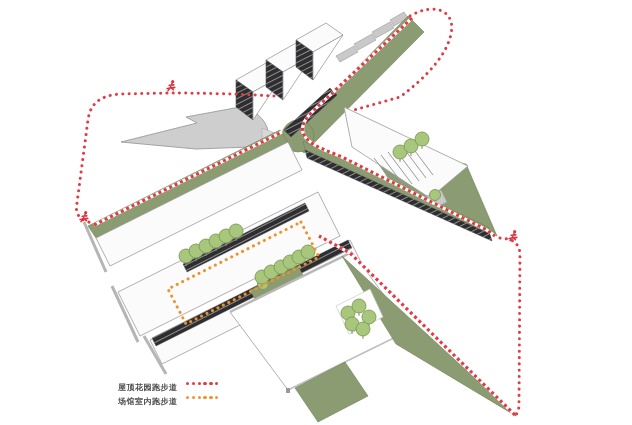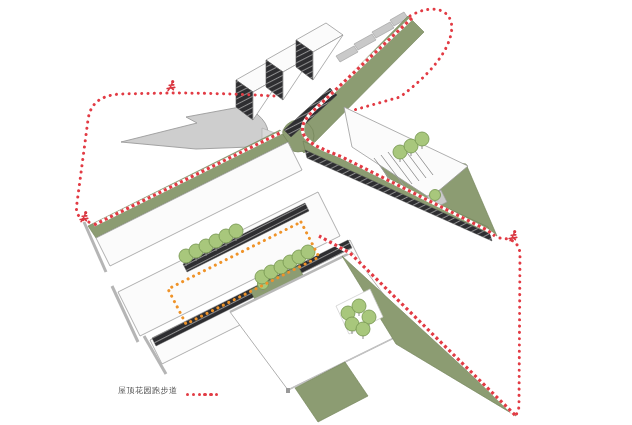--- a/index.html
+++ b/index.html
@@ -2,21 +2,21 @@
 <html><head>
 <meta charset="utf-8">
 <style>
   html,body{margin:0;padding:0;background:#ffffff;}
   .stage{position:relative;width:632px;height:425px;background:#fff;overflow:hidden;
          font-family:"DejaVu Sans","Liberation Sans",sans-serif;}
   .stage svg{position:absolute;left:0;top:0;}
 
   
   .legend{position:absolute;left:118px;top:382px;font-size:8px;color:#4d4d4d;}
-  .legend-row{display:flex;align-items:flex-end;height:14px;white-space:nowrap;}
+  .legend-row{display:flex;align-items:flex-start;height:14px;white-space:nowrap;font-weight:bold;}
   .legend-label{letter-spacing:0.5px;width:60px;}
   .dots{display:inline-flex;align-items:center;margin-left:8px;}
   .dots i{display:inline-block;width:3.4px;height:3.4px;border-radius:50%;margin-right:2.4px;}
   .dots.red i{background:#e23b44;}
   .dots.orange i{background:#ef9329;}
 
   
   .fdot{fill:none;stroke:#e23b44;stroke-width:3;stroke-dasharray:0.1 6.2;stroke-linecap:round;}
   .dashw{fill:none;stroke:#ffffff;stroke-width:3.2;}
   .dashr{fill:none;stroke:#e23b44;stroke-width:3.2;stroke-dasharray:3 3;}
@@ -199,15 +199,26 @@
       <span class="legend-label">屋顶花园跑步道</span>
       <span class="dots red">
           <i></i>
           <i></i>
           <i></i>
           <i></i>
           <i></i>
           <i></i>
         </span>
     </div>
+    <div class="legend-row">
+      <span class="legend-label">场馆室内跑步道</span>
+      <span class="dots orange">
+          <i></i>
+          <i></i>
+          <i></i>
+          <i></i>
+          <i></i>
+          <i></i>
+        </span>
+    </div>
   </div>
 
 </div>
 
 </body></html>

